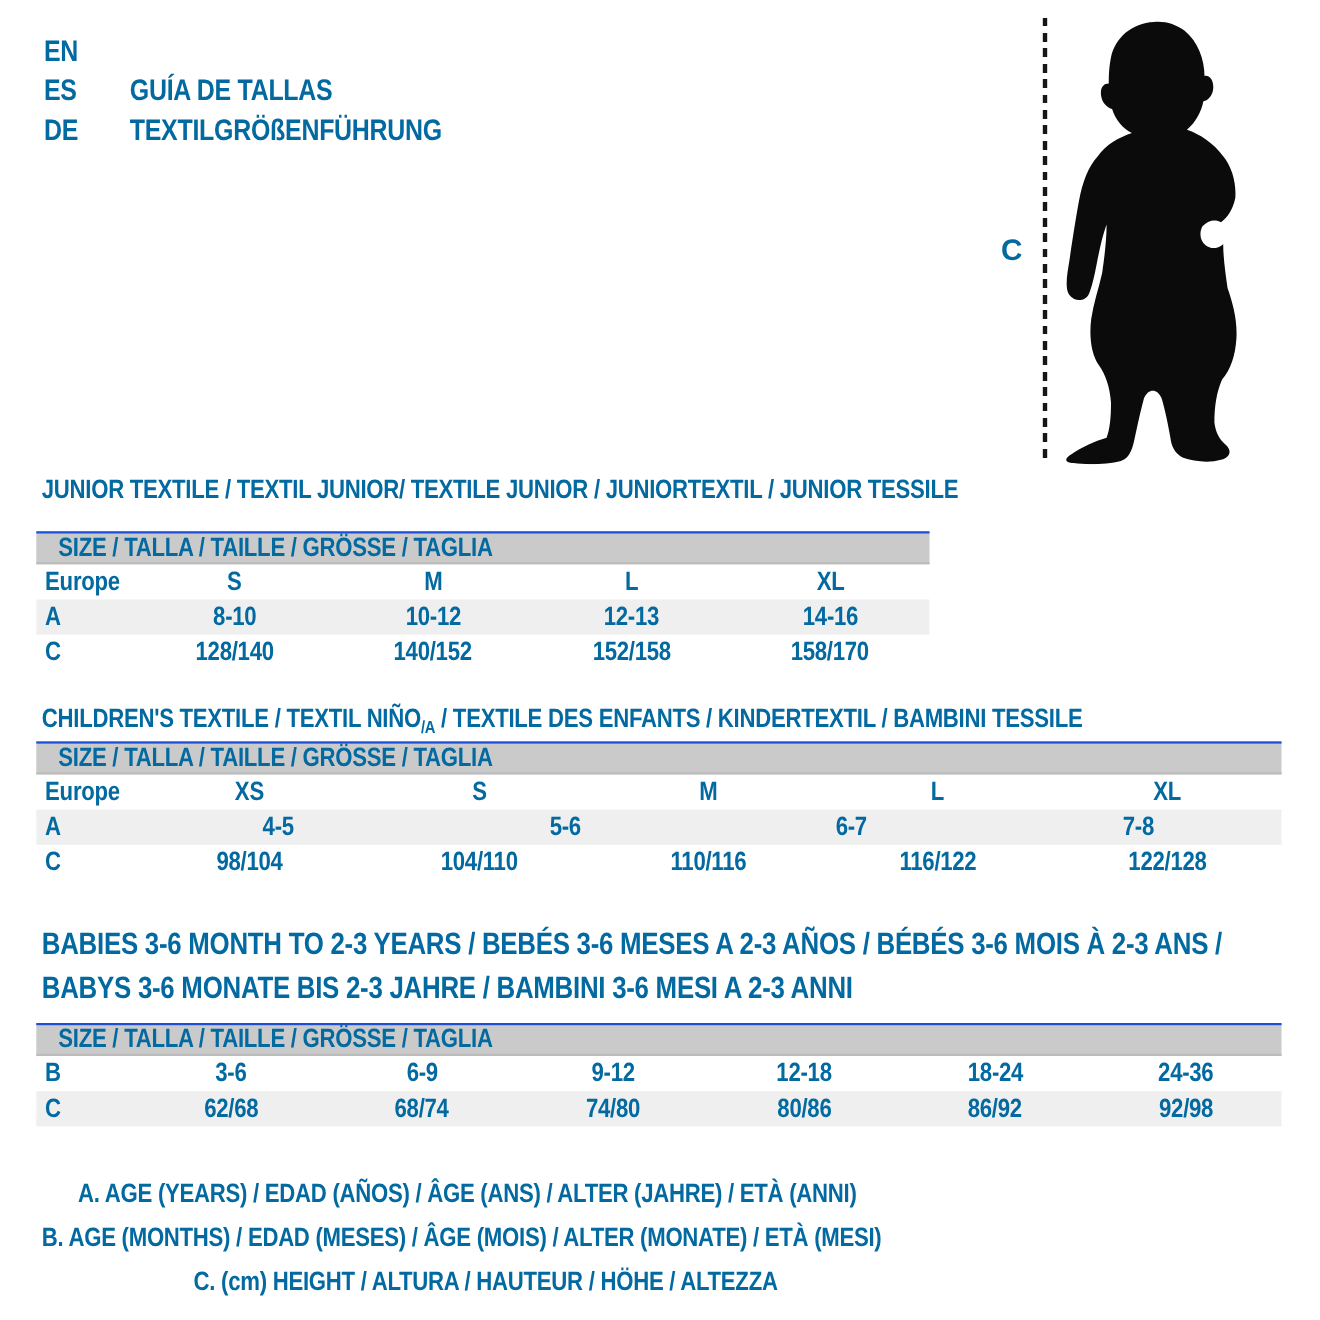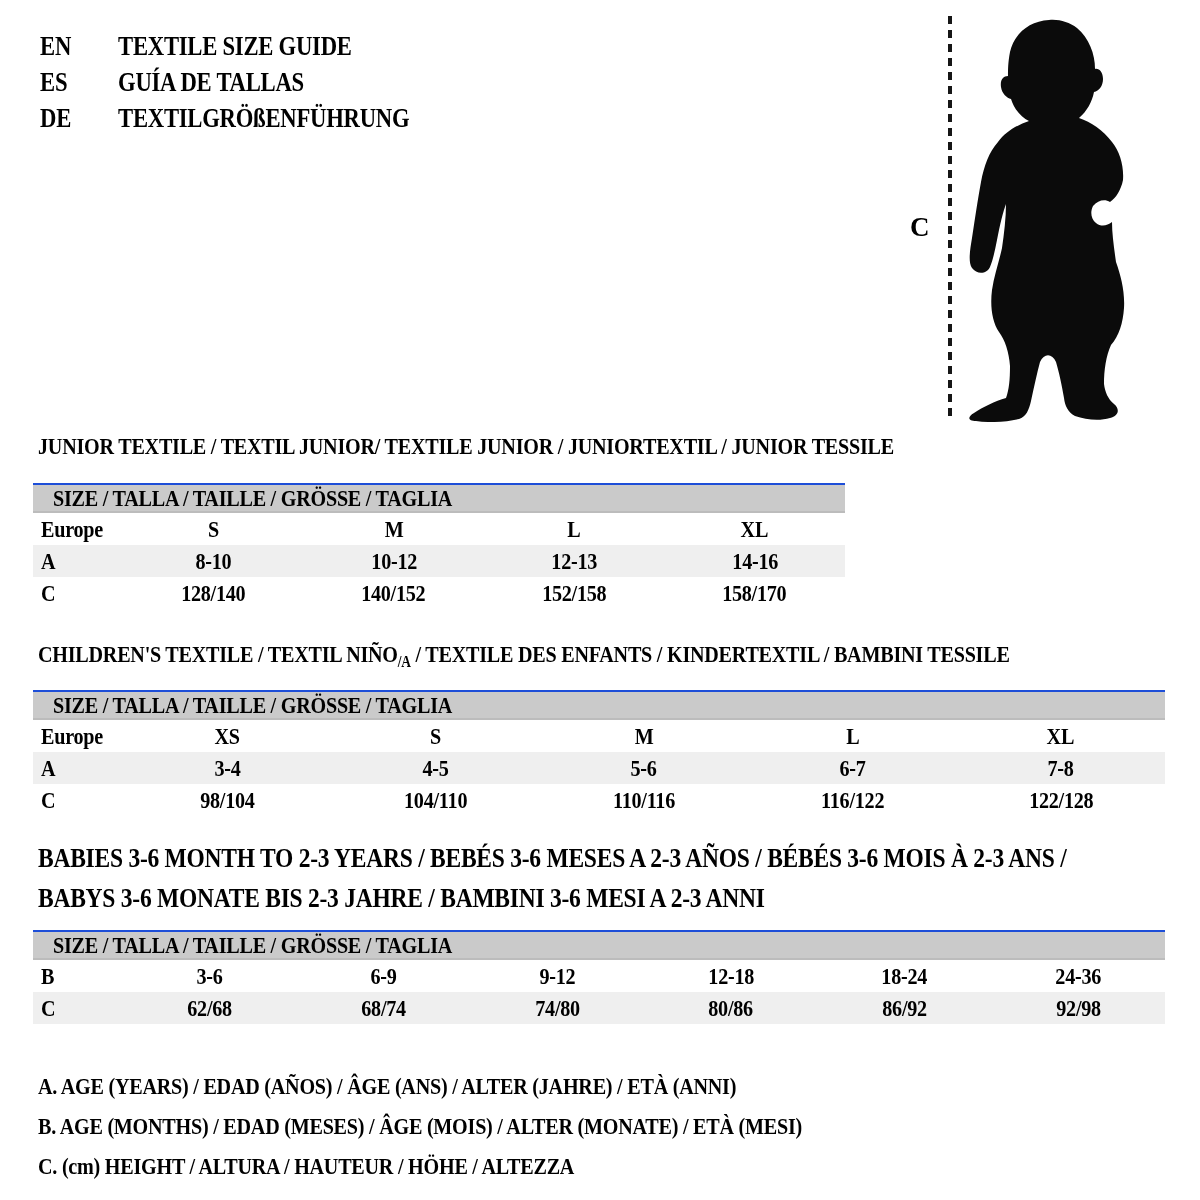--- a/index.html
+++ b/index.html
@@ -1,18 +1,18 @@
 <!DOCTYPE html>
 <html><head>
 <meta charset="utf-8">
 <style>
   html,body { margin:0; padding:0; background:#ffffff; }
   .canvas {
     position:relative; width:1200px; height:1200px; background:#ffffff;
-    overflow:hidden; font-family:Liberation Serif, serif; color:#000000;
+    overflow:hidden; font-family:Liberation Sans, sans-serif; color:#0369a1;
   }
   .cz { display:inline-block; transform:scaleX(0.84); transform-origin:0 50%; white-space:nowrap; letter-spacing:-0.3px; }
   .cell .cz { transform-origin:50% 50%; }
 
   
   .lang-block { position:absolute; left:40px; top:28px; }
   .lang-row { display:flex; height:36px; align-items:center; font-size:27px; font-weight:bold; }
   .lang-code { width:78px; }
 
   
@@ -21,44 +21,43 @@
   .c-label { position:absolute; left:910px; top:212px; font-size:27px; font-weight:bold; }
   .toddler { position:absolute; left:958px; top:18px; }
 
   
   .tbl { position:absolute; left:33px; }
   .t1 { top:432px; width:812px; }
   .t2 { top:640px; width:1132px; }
   .t3 { top:838px; width:1132px; }
   .tbl-title { font-size:24px; font-weight:bold; height:28px; line-height:28px; padding-left:5px; white-space:nowrap; }
   .t1 .tbl-title { margin-bottom:23px; }
-  .t2 .tbl-title { margin-bottom:22px; }
+  .t2 .tbl-title { margin-bottom:6px; }
   .tbl-title-multi { font-size:28px; font-weight:bold; line-height:40px; padding-left:5px; white-space:nowrap; margin-bottom:12px; }
   .thead { height:30px; box-sizing:border-box; background:#cacaca;
     border-top:2px solid #1d4ed8; border-bottom:2px solid #bcbcbc;
     display:flex; align-items:center; padding-left:20px; font-size:24px; font-weight:bold; }
   .trow { display:flex; height:32px; align-items:center; font-size:24px; font-weight:bold; }
   .trow.alt { background:#efefef; }
   .rlabel { width:90px; padding-left:8px; box-sizing:border-box; }
   .cell { flex:1; text-align:center; }
   .subA { font-size:16px; vertical-align:-5px; }
 
   
   .legend { position:absolute; left:38px; top:1066px; font-size:24px; font-weight:bold; }
-  .legend-line { height:40px; line-height:40px; white-space:nowrap; }
+  .legend-line { height:40px; line-height:40px; white-space:nowrap;text-align:center; }
 </style>
 </head>
 <body>
 
 <div class="canvas">
 
   <section class="lang-block">
     <div class="lang-row">
       <span class="lang-code"><span class="cz">EN</span></span>
-      <span class="lang-name"><span class="cz">TEXTILE SIZE GUIDE</span></span>
     </div>
     <div class="lang-row">
       <span class="lang-code"><span class="cz">ES</span></span>
       <span class="lang-name"><span class="cz">GUÍA DE TALLAS</span></span>
     </div>
     <div class="lang-row">
       <span class="lang-code"><span class="cz">DE</span></span>
       <span class="lang-name"><span class="cz">TEXTILGRÖßENFÜHRUNG</span></span>
     </div>
   </section>
@@ -132,21 +131,20 @@
     <div class="trow">
       <span class="rlabel"><span class="cz">Europe</span></span>
       <span class="cell"><span class="cz">XS</span></span>
       <span class="cell"><span class="cz">S</span></span>
       <span class="cell"><span class="cz">M</span></span>
       <span class="cell"><span class="cz">L</span></span>
       <span class="cell"><span class="cz">XL</span></span>
     </div>
     <div class="trow alt">
       <span class="rlabel"><span class="cz">A</span></span>
-      <span class="cell"><span class="cz">3-4</span></span>
       <span class="cell"><span class="cz">4-5</span></span>
       <span class="cell"><span class="cz">5-6</span></span>
       <span class="cell"><span class="cz">6-7</span></span>
       <span class="cell"><span class="cz">7-8</span></span>
     </div>
     <div class="trow">
       <span class="rlabel"><span class="cz">C</span></span>
       <span class="cell"><span class="cz">98/104</span></span>
       <span class="cell"><span class="cz">104/110</span></span>
       <span class="cell"><span class="cz">110/116</span></span>

